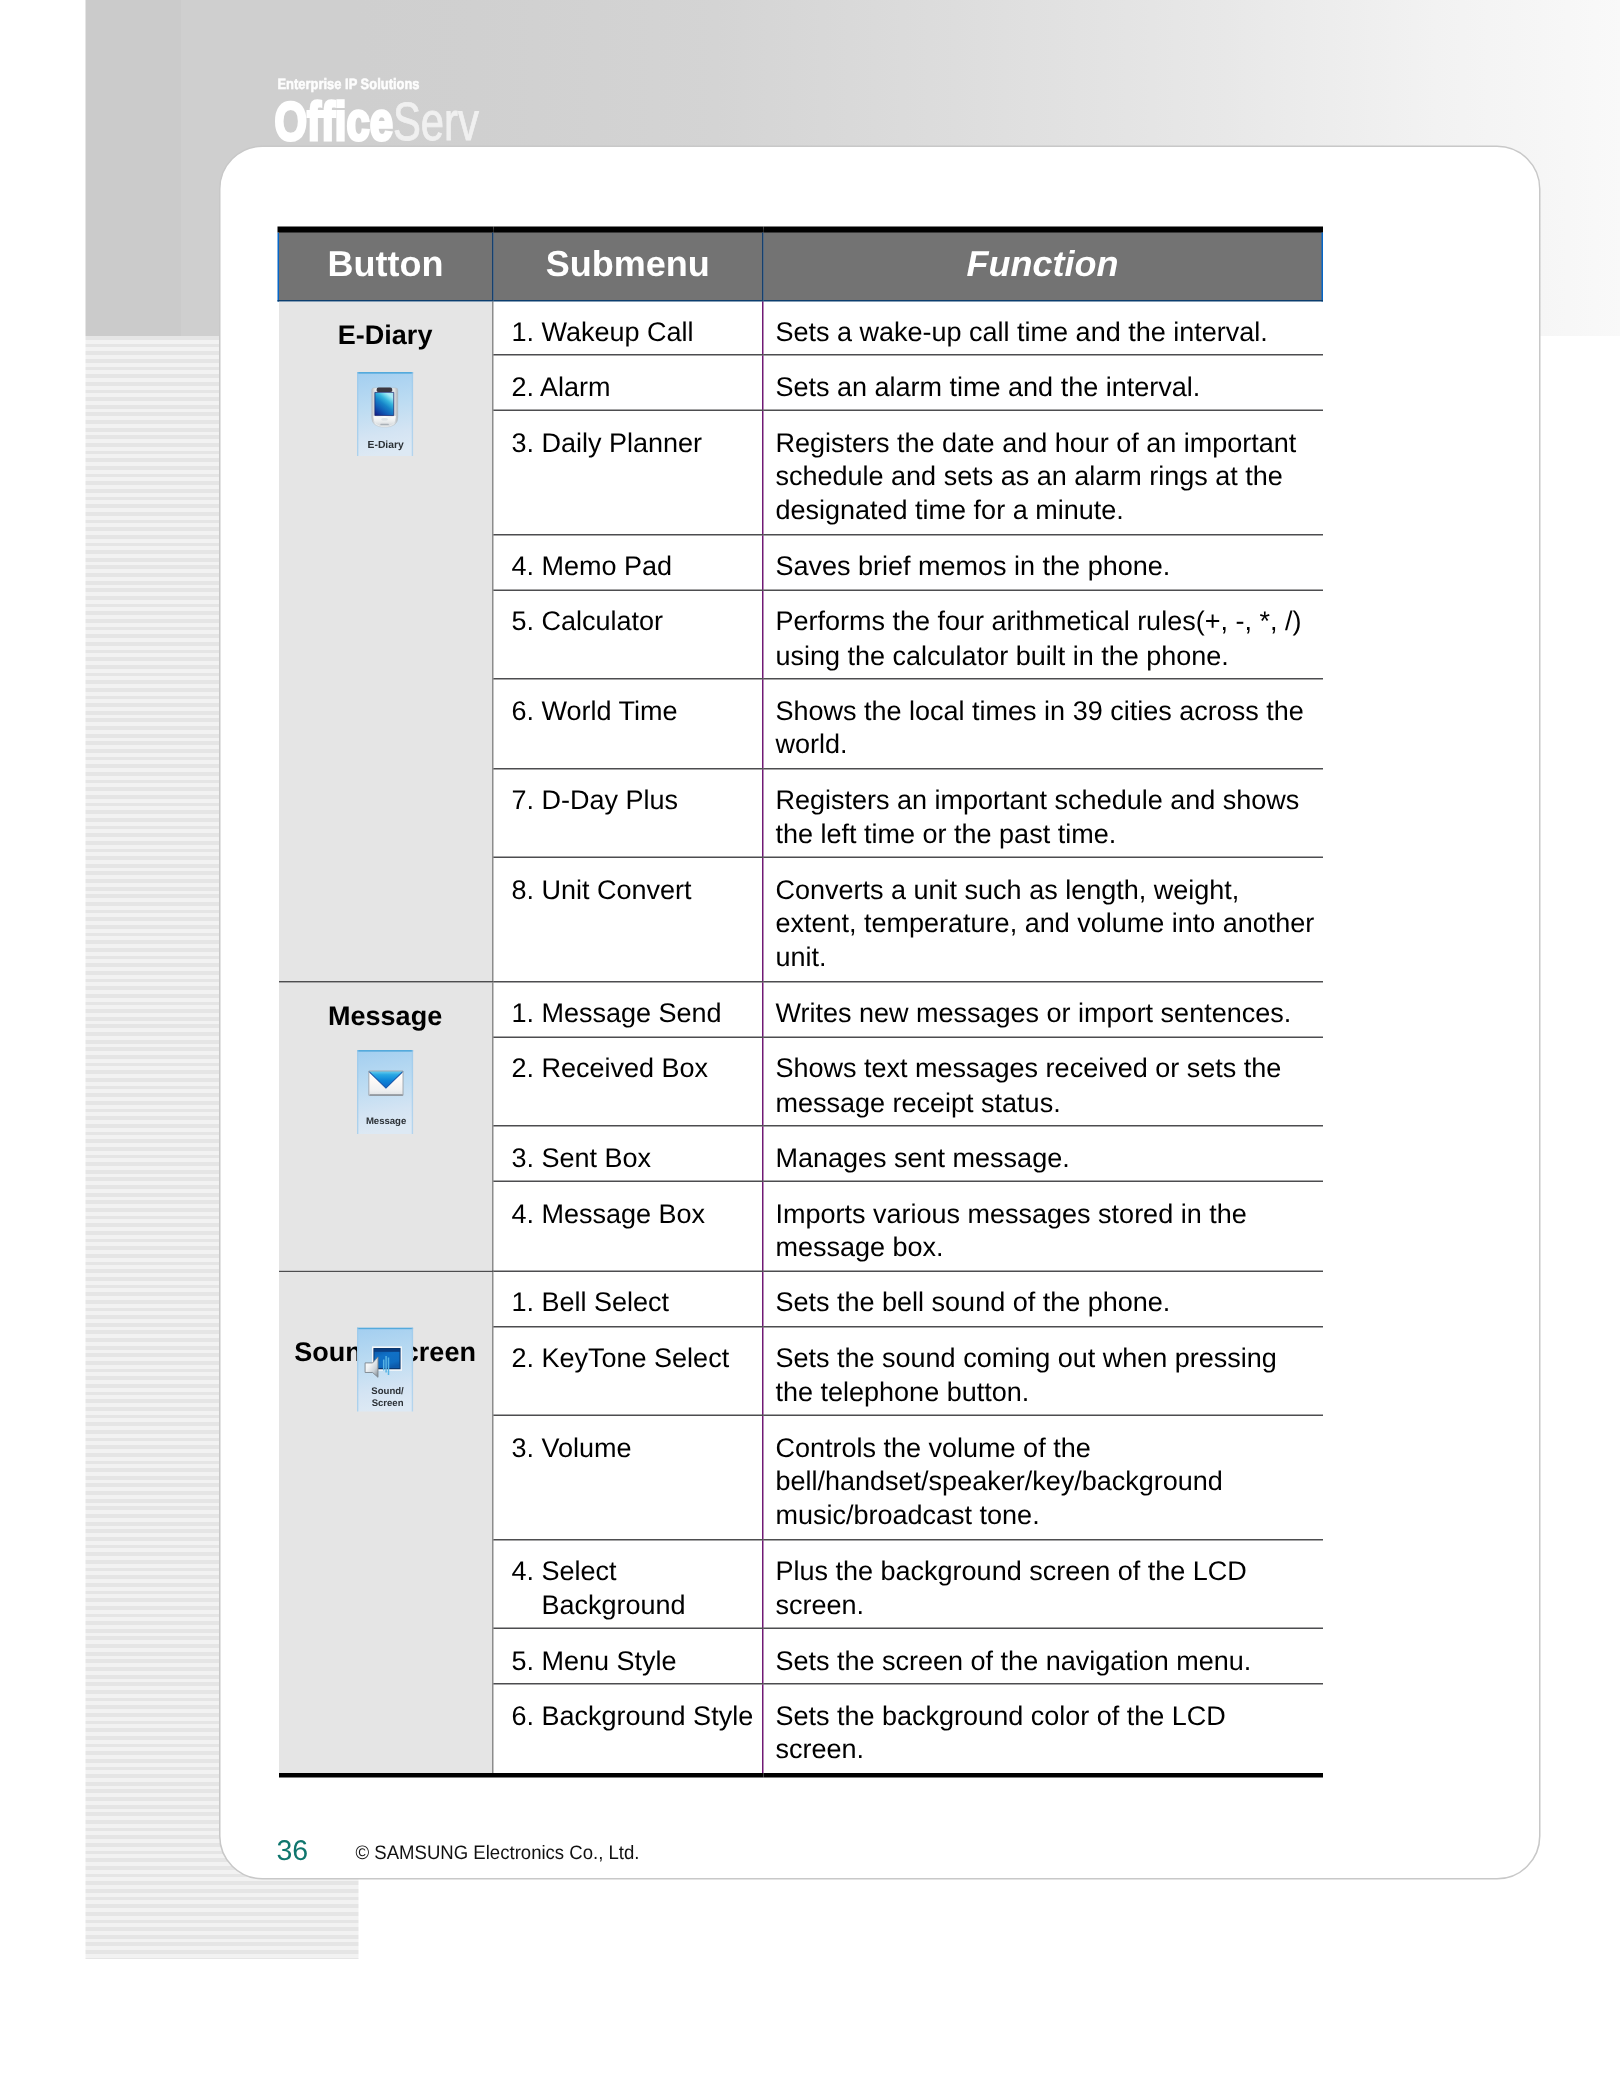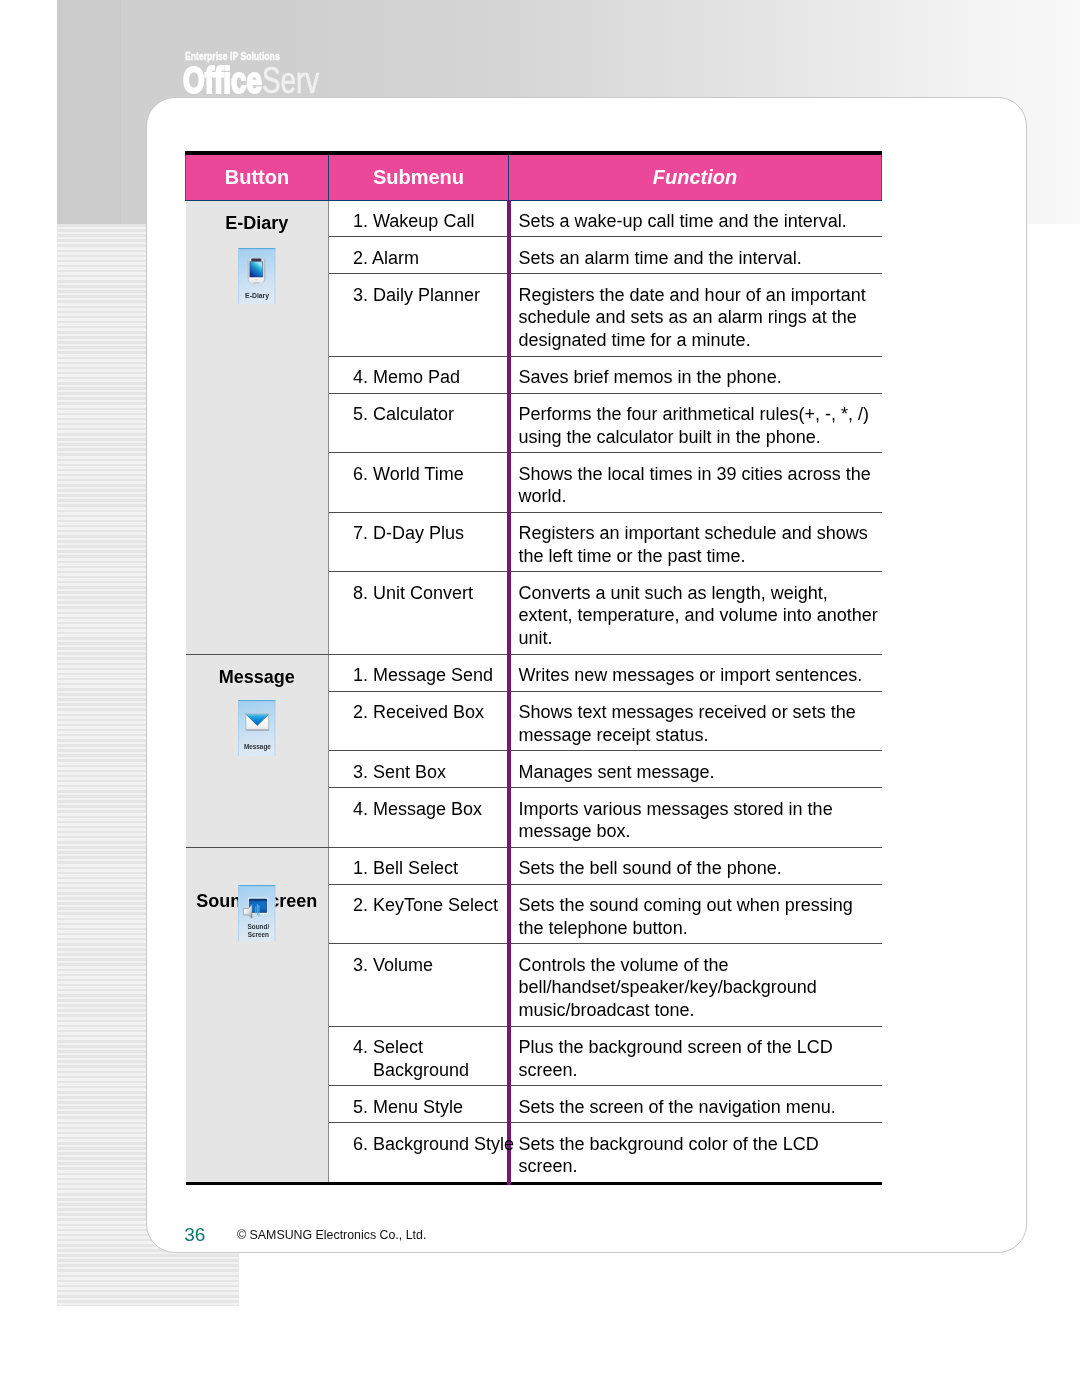--- a/index.html
+++ b/index.html
@@ -14,30 +14,30 @@
   .logo{position:absolute;left:184.6px;top:51.8px;}
   .logo .tag{font-size:10px;font-weight:bold;color:#fdfdfd;line-height:10px;-webkit-text-stroke:0.35px #fdfdfd;
        transform:scaleX(0.862);transform-origin:0 0;white-space:nowrap;}
   .logo .name{font-size:36px;color:#fff;line-height:36px;white-space:nowrap;
        transform:scaleX(0.774);transform-origin:0 0;position:absolute;top:11.7px;left:-1.5px;}
   .logo .name b{font-weight:bold;color:#ffffff;-webkit-text-stroke:2.1px #ffffff;}
   .logo .name span{font-weight:normal;color:#f0f0f0;-webkit-text-stroke:0.55px #f0f0f0;}
 
   table.main{position:absolute;left:185px;top:150.5px;width:696px;border-collapse:collapse;
        table-layout:fixed;}
-  thead th{background:#ec4899;color:#fff;font-size:20px;font-weight:bold;height:45px;
+  thead th{background:#737373;color:#fff;font-size:24px;font-weight:bold;height:45px;
        text-align:center;border-left:1px solid #16406f;border-right:1px solid #16406f;
        border-top:4px solid #000;border-bottom:1px solid #0c3e6e;padding:0;}
   thead th:first-child{border-left:1px solid #0566c8;}
   thead th:last-child{border-right:1px solid #0566c8;font-style:italic;}
   tbody td{font-size:18px;color:#000;vertical-align:top;
        border-bottom:1px solid #4d4d4f;line-height:22.65px;padding:9.3px 0 4px 0;}
   td.btn{background:#e5e5e5;text-align:center;font-weight:bold;
        border-bottom:1px solid #4d4d4f;border-right:1px solid #8c8c8c;padding:0;vertical-align:top;}
-  td.sub{border-right:4px solid #701a75;padding-left:24px;white-space:pre;}
+  td.sub{border-right:1px solid #701a75;padding-left:12px;white-space:pre;}
   td.fn{padding-left:8px;padding-right:3px;margin-top:37px;}
   tbody tr:last-child td{border-bottom:3px solid #000;}
   tbody tr:last-child td.btn{border-bottom:3px solid #000;}
   table.main{border-bottom:3px solid #000;}
   td.btn{position:relative;}
   .btnlabel{position:absolute;left:0;right:0;text-align:center;font-size:18px;line-height:18px;}
   .iconbox{position:absolute;width:36.8px;height:56.9px;left:52.8px;}
   .g0 .btnlabel{top:13.2px;} .g0 .iconbox{top:47px;}
   .g1 .btnlabel{top:13px;} .g1 .iconbox{top:44.8px;}
   .g2 .btnlabel{top:8.8px;margin-top:35px;} .g2 .iconbox{top:36.8px;}

